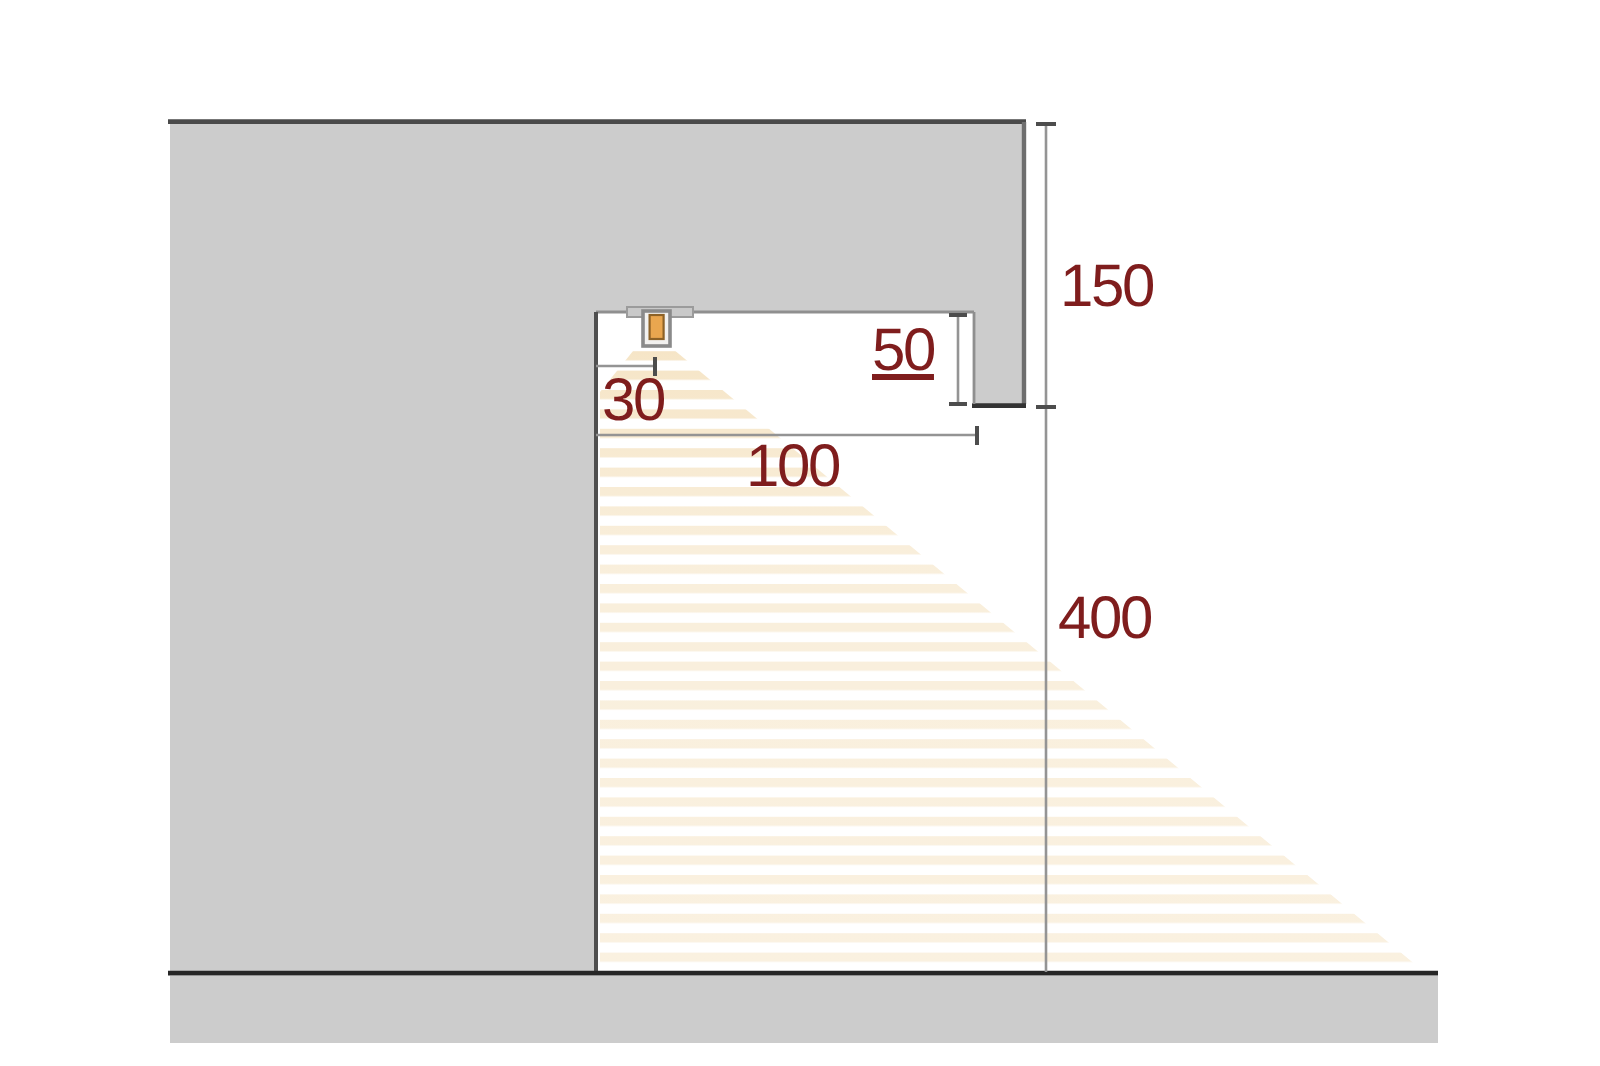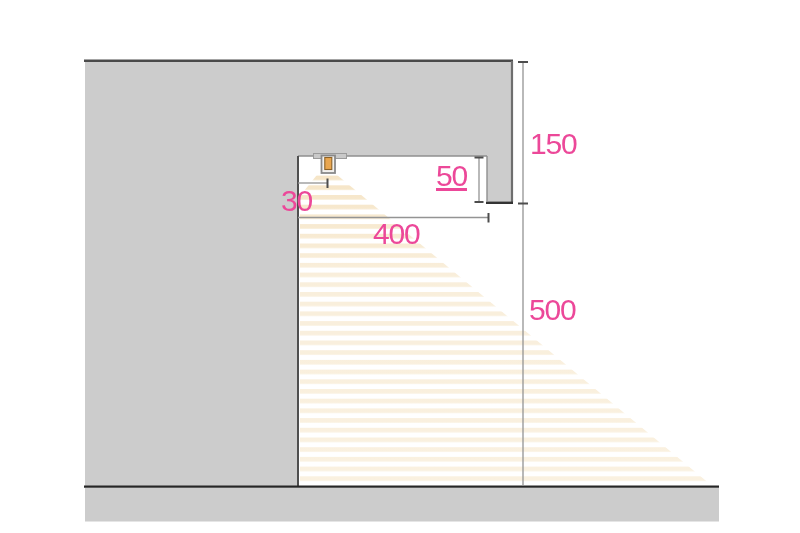--- a/index.html
+++ b/index.html
@@ -18,27 +18,27 @@
   .stage svg {
     position: absolute;
     left: 0;
     top: 0;
   }
   .dim-label {
     position: absolute;
     font-size: 30px;
     line-height: 32px;
     letter-spacing: -1.2px;
-    color: #ec4899;
+    color: #7f1d1d;
     white-space: nowrap;
     user-select: none;
   }
   .label-150 { left: 530px; top: 128px; }
   .label-50  { left: 436px; top: 160px; text-decoration: underline; }
-  .label-30  { left: 281px; top: 185px; }
+  .label-30  { left: 301px; top: 185px; }
   .label-200 { left: 373px; top: 218px; }
   .label-300 { left: 529px; top: 294px; }
 </style>
 </head>
 <body>
 
 <div class="stage">
 
   <svg width="800" height="533" viewBox="0 0 800 533">
     <defs>
@@ -86,16 +86,16 @@
       <line x1="474.5" y1="157.5" x2="483.5" y2="157.5"></line>
       <line x1="474.5" y1="202" x2="483.5" y2="202"></line>
       <line x1="327.5" y1="178.5" x2="327.5" y2="188"></line>
       <line x1="488.5" y1="213" x2="488.5" y2="222.5"></line>
     </g>
   </svg>
 
   <div class="dim-label label-150">150</div>
   <div class="dim-label label-50">50</div>
   <div class="dim-label label-30">30</div>
-  <div class="dim-label label-200">400</div>
-  <div class="dim-label label-300">500</div>
+  <div class="dim-label label-200">100</div>
+  <div class="dim-label label-300">400</div>
 
 </div>
 
 </body></html>

